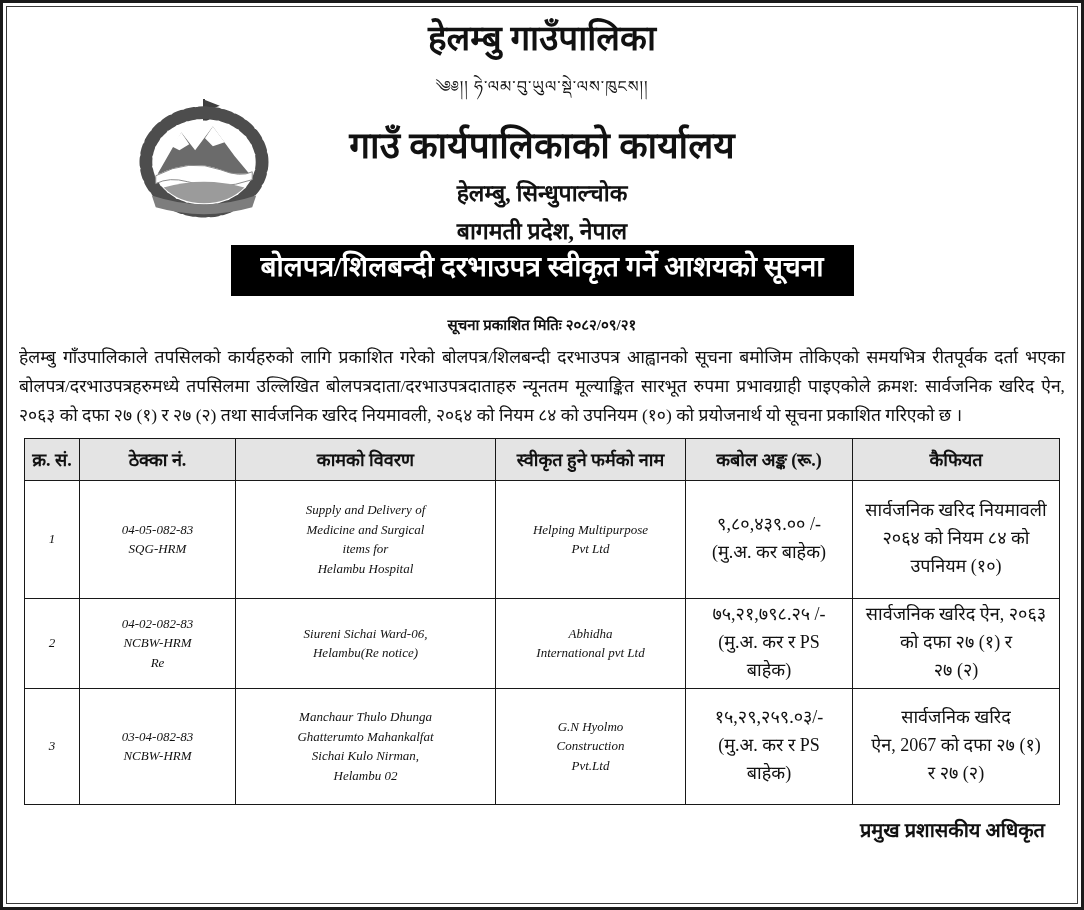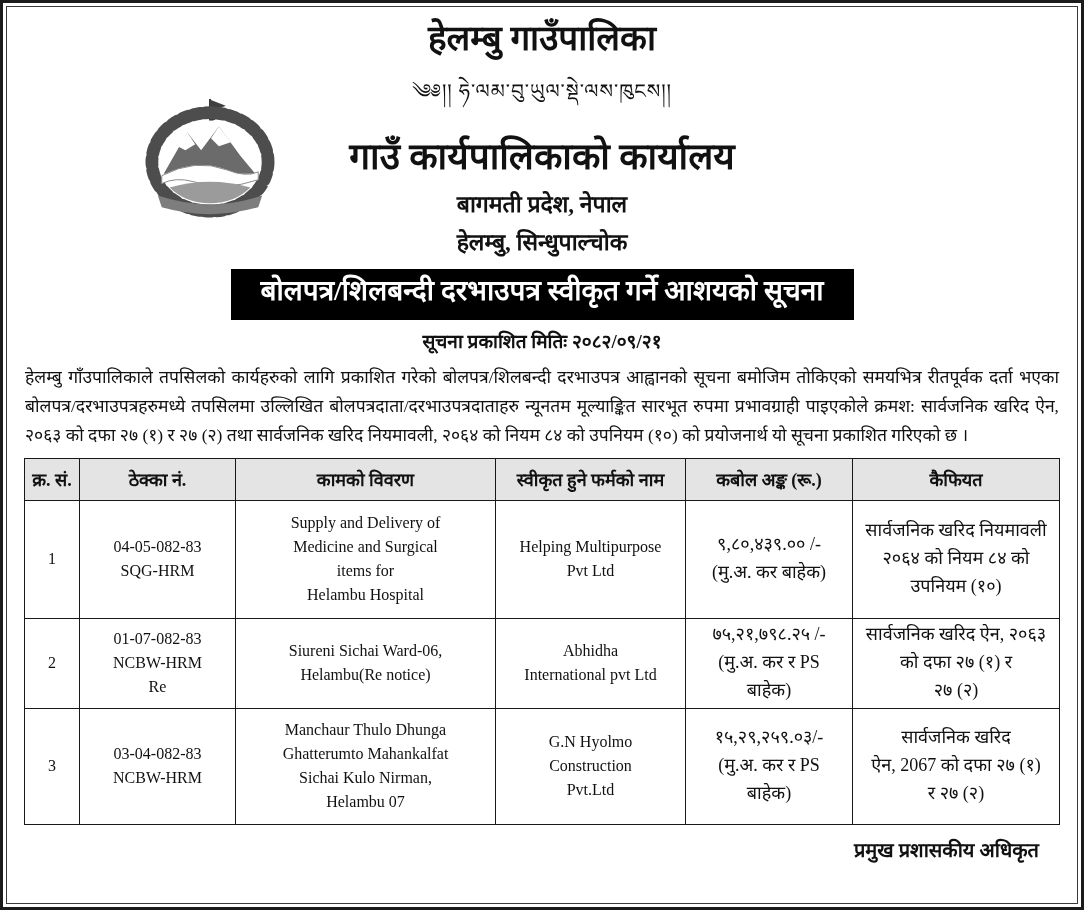--- a/index.html
+++ b/index.html
@@ -5,56 +5,56 @@
   html,body { margin:0; padding:0; background:#9a9a9a; }
   .page {
     width:1084px; height:910px; box-sizing:border-box;
     background:#ffffff; border:3px solid #1b1b1b;
     position:relative; margin:0 auto;
     font-family:"Liberation Serif", serif; color:#111;
   }
   .inner {
     position:absolute; inset:3px;
     border:1px solid #3a3a3a;
-    padding:4px 16px; box-sizing:border-box;
+    padding:4px 10px; box-sizing:border-box;
     background:#fff;
   }
   .header { text-align:center; position:relative; }
   .muni-name { font-size:35px; font-weight:bold; margin:6px 0 0; line-height:1.25; }
-  .tibetan  { font-size:20px; margin-top:8px; letter-spacing:1px; }
+  .tibetan  { font-size:16px; margin-top:8px; letter-spacing:1px; }
   .office   { font-size:37px; font-weight:bold; margin:10px 0 12px; line-height:1.2; }
   .addr     { font-size:23px; font-weight:bold; margin-top:10px; line-height:1.2; }
   .logo {
     position:absolute; left:112px; top:78px; width:150px; height:128px;
   }
-  .banner-wrap { text-align:center; margin-top:13px; }
+  .banner-wrap { text-align:center; }
   .banner {
     display:inline-block; background:#000; color:#fff;
     font-weight:bold; font-size:28px; padding:4px 30px 10px; line-height:1.3;
   }
-  .pubdate { text-align:center; font-weight:bold; font-size:19px; margin-top:8px; }
+  .pubdate { text-align:center; font-weight:bold; font-size:15px; margin-top:18px; }
   .body-text {
     font-size:17.5px; line-height:29px; text-align:justify;
     margin:9px 2px 8px; 
   }
   .tapasil { text-align:center; font-weight:bold; font-size:19px; margin-top:3px; }
   table.award {
     border-collapse:collapse; table-layout:fixed;
     margin:7px auto 4px; width:1035px;
   }
   table.award th, table.award td {
     border:1.5px solid #181818;
     text-align:center; vertical-align:middle;
     padding:2px 5px; white-space:pre-line; overflow:hidden;
   }
   table.award thead th {
     background:#e4e4e4; font-size:18px; font-weight:bold; height:37px;
   }
   td.np { font-size:18px; line-height:1.55; }
-  td.en { font-size:16px; line-height:1.5; }
+  td.en { font-size:13px; line-height:1.5;font-style:italic; }
   tr.r1 { height:118px; }
   tr.r2 { height:90px; }
   tr.r3 { height:116px; }
   .signatory { text-align:right; font-weight:bold; font-size:20px; margin:11px 22px 0 0; }
 </style>
 </head>
 <body>
 
 <div class="page">
   <div class="inner">
@@ -77,22 +77,22 @@
           <path d="M26 82 Q60 64 92 76 Q112 84 124 78 L124 86 Q90 98 58 88 Q40 83 26 90 Z" fill="#ffffff" stroke="#8a8a8a" stroke-width="1"></path>
 
           <path d="M34 94 Q75 82 116 94 Q100 110 75 110 Q50 110 34 94 Z" fill="#9b9b9b"></path>
 
           <path d="M22 102 Q75 120 128 102 L124 114 Q75 128 26 114 Z" fill="#7d7d7d"></path>
         </svg>
       </div>
       <div class="muni-name">हेलम्बु गाउँपालिका</div>
       <div class="tibetan">༄༅།། ཧེ་ལམ་བུ་ཡུལ་སྡེ་ལས་ཁུངས།།</div>
       <div class="office">गाउँ कार्यपालिकाको कार्यालय</div>
+      <div class="addr">हेलम्बु, सिन्धुपाल्चोक</div>
       <div class="addr">बागमती प्रदेश, नेपाल</div>
-      <div class="addr">हेलम्बु, सिन्धुपाल्चोक</div>
     </div>
 
     <div class="banner-wrap">
       <span class="banner">बोलपत्र/शिलबन्दी दरभाउपत्र स्वीकृत गर्ने आशयको सूचना</span>
     </div>
 
     <div class="pubdate">सूचना प्रकाशित मितिः २०८२/०९/२१</div>
 
     <div class="body-text">हेलम्बु गाँउपालिकाले तपसिलको कार्यहरुको लागि प्रकाशित गरेको बोलपत्र/शिलबन्दी दरभाउपत्र आह्वानको सूचना बमोजिम तोकिएको समयभित्र रीतपूर्वक दर्ता भएका बोलपत्र/दरभाउपत्रहरुमध्ये तपसिलमा उल्लिखित बोलपत्रदाता/दरभाउपत्रदाताहरु न्यूनतम मूल्याङ्कित सारभूत रुपमा प्रभावग्राही पाइएकोले क्रमश: सार्वजनिक खरिद ऐन, २०६३ को दफा २७ (१) र २७ (२) तथा सार्वजनिक खरिद नियमावली, २०६४ को नियम ८४ को उपनियम (१०) को प्रयोजनार्थ यो सूचना प्रकाशित गरिएको छ ।</div>
 
@@ -128,42 +128,42 @@
           <td class="en">Helping Multipurpose
 Pvt Ltd</td>
           <td class="np">९,८०,४३९.०० /-
 (मु.अ. कर बाहेक)</td>
           <td class="np">सार्वजनिक खरिद नियमावली
 २०६४ को नियम ८४ को
 उपनियम (१०)</td>
         </tr>
         <tr class="r2">
           <td class="en">2</td>
-          <td class="en">01-07-082-83
+          <td class="en">04-02-082-83
 NCBW-HRM
 Re</td>
           <td class="en">Siureni Sichai  Ward-06,
 Helambu(Re notice)</td>
           <td class="en">Abhidha
 International pvt  Ltd</td>
           <td class="np">७५,२१,७९८.२५ /-
 (मु.अ. कर र PS
 बाहेक)</td>
           <td class="np">सार्वजनिक खरिद ऐन, २०६३
 को दफा २७ (१) र
 २७ (२)</td>
         </tr>
         <tr class="r3">
           <td class="en">3</td>
           <td class="en">03-04-082-83
 NCBW-HRM</td>
           <td class="en">Manchaur Thulo Dhunga
 Ghatterumto  Mahankalfat
 Sichai Kulo Nirman,
-Helambu 07</td>
+Helambu 02</td>
           <td class="en">G.N Hyolmo
 Construction
 Pvt.Ltd</td>
           <td class="np">१५,२९,२५९.०३/-
 (मु.अ. कर र PS
 बाहेक)</td>
           <td class="np">सार्वजनिक खरिद
 ऐन, 2067 को दफा २७ (१)
 र २७ (२)</td>
         </tr>

